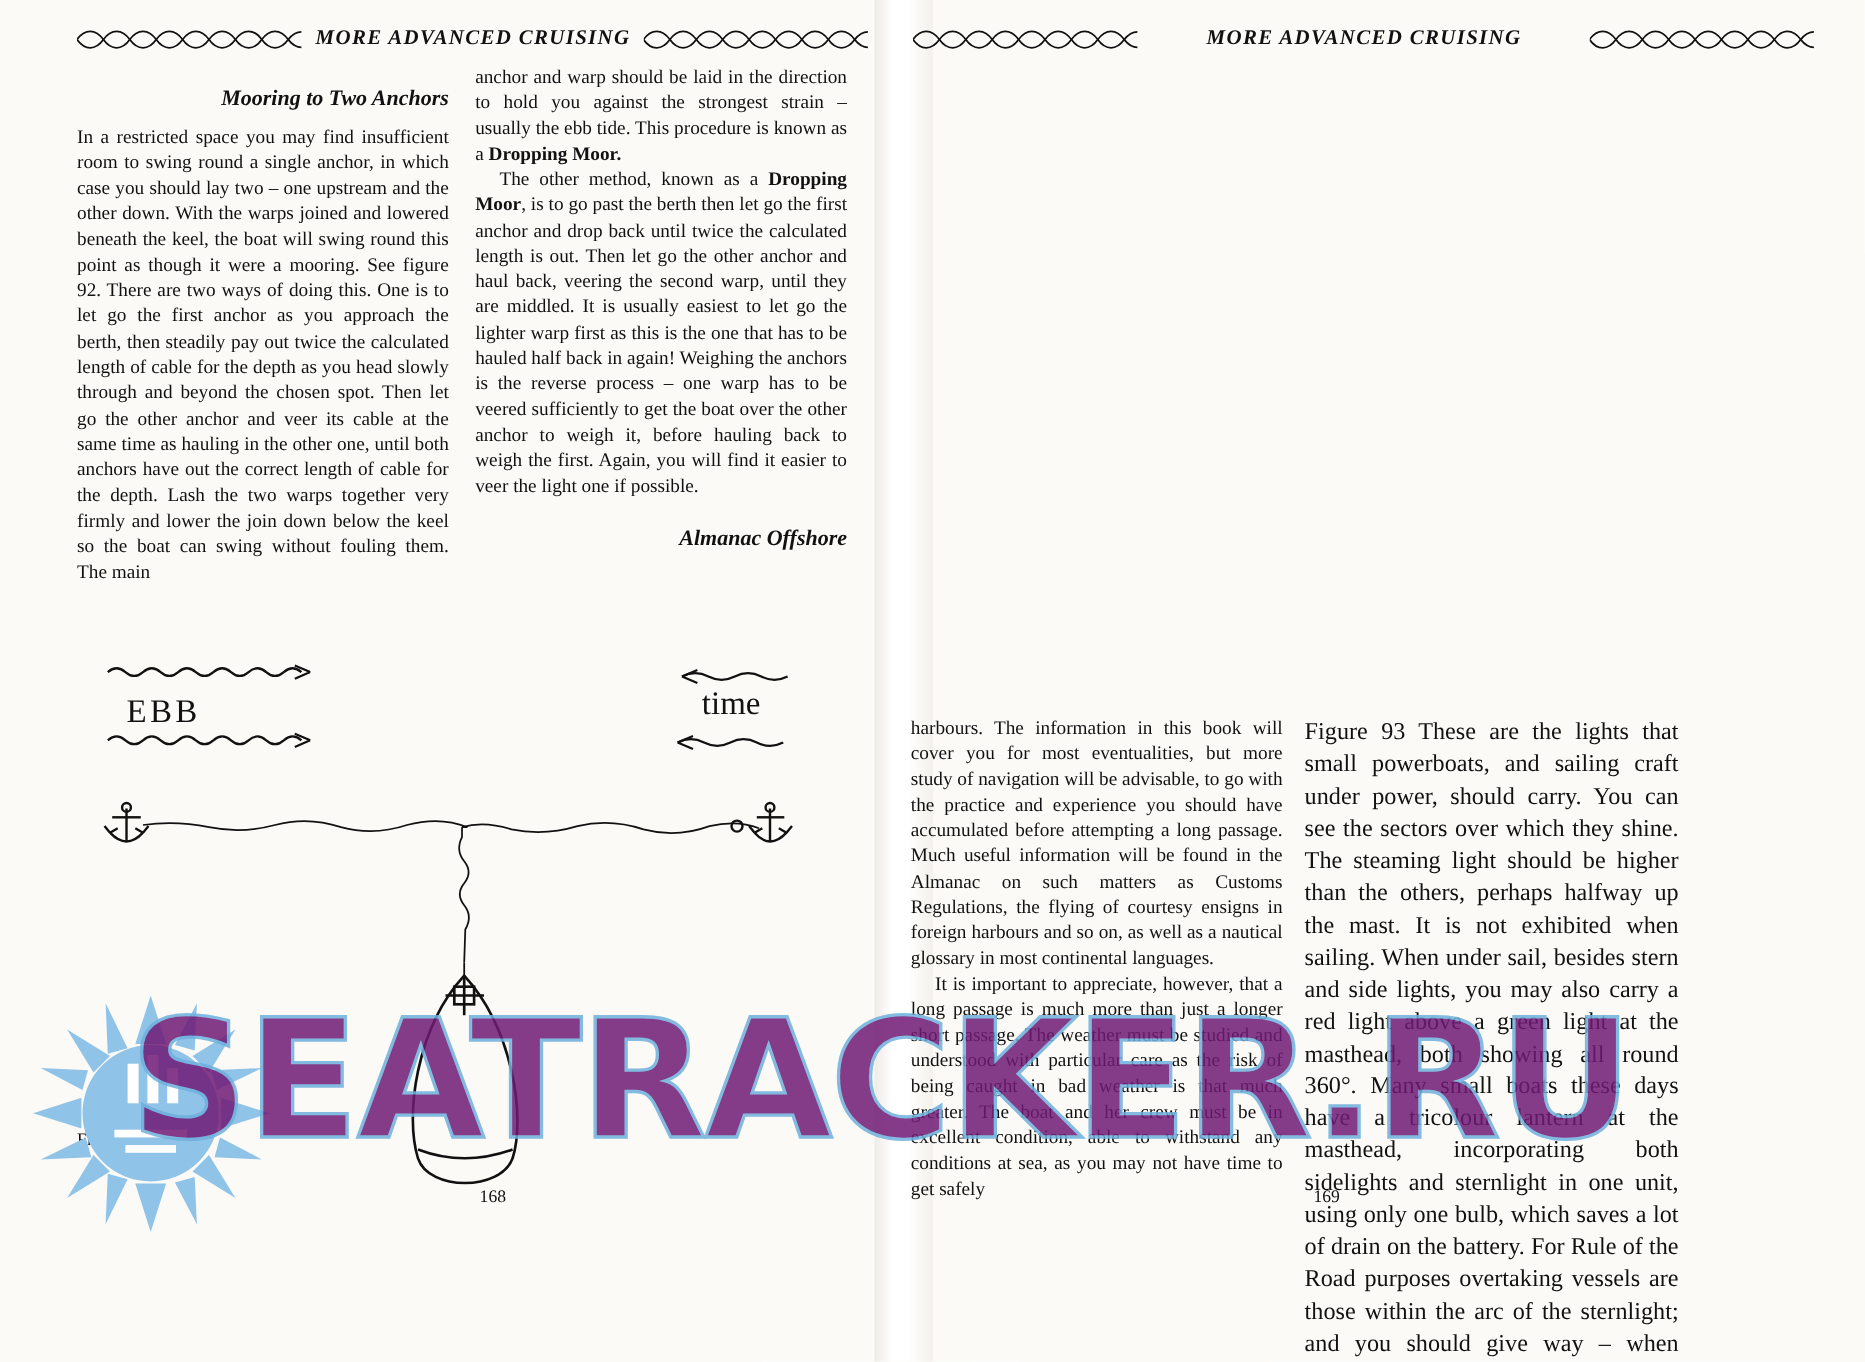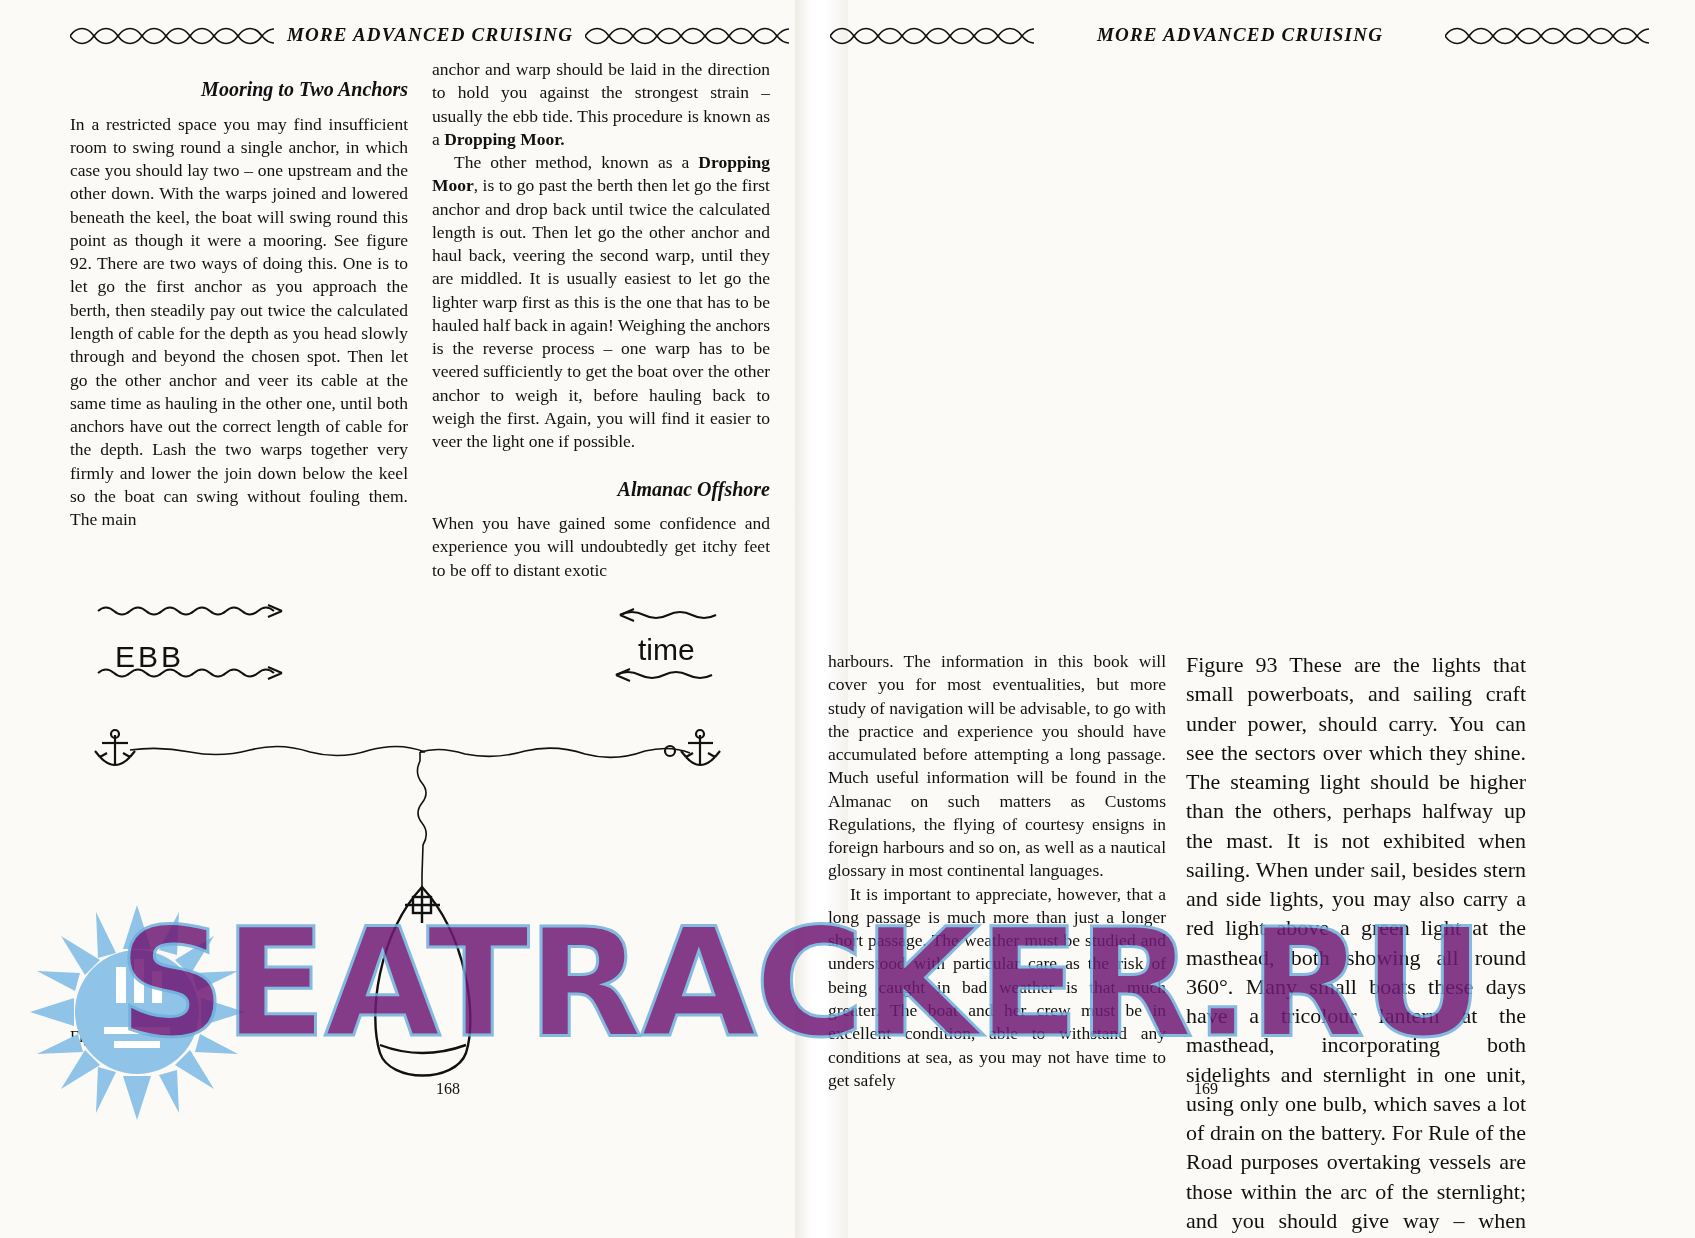--- a/index.html
+++ b/index.html
@@ -17,21 +17,21 @@
   .ropeline svg{display:block;}
   
   .col{position:absolute;font-size:17.5px;line-height:1.33;text-align:justify;}
   .col p{margin:0 0 0 0;text-indent:0;}
   .col p + p{text-indent:22px;}
   h3.sub{font-style:italic;font-weight:bold;font-size:20px;margin:18px 0 10px 0;text-align:right;}
   .b{font-weight:bold;}
   
   .fig92{position:absolute;left:60px;top:575px;width:740px;height:520px;}
   .fig-label{position:absolute;font-family:"Liberation Serif",serif;font-size:16px;}
-  .handlabel{font-family:Liberation Sans, sans-serif;margin-top:10px;}
+  .handlabel{font-family:Liberation Serif, serif;}
   .figcap{position:absolute;font-size:16px;}
   
   .pageno{position:absolute;font-size:16px;margin-left:36px;}
   
   .wm{position:absolute;left:0;top:0;width:1695px;height:1238px;pointer-events:none;}
   .wm-text{position:absolute;left:118px;top:896px;font-family:"DejaVu Sans",sans-serif;
            font-weight:bold;font-size:150px;letter-spacing:-2px;color:#701a75;opacity:.85;
            -webkit-text-stroke:3px #6fb0dd;}
   .wm-sun{position:absolute;left:30px;top:905px;width:215px;height:215px;}
 </style>
@@ -62,21 +62,20 @@
 
   <div class="col" style="left:70px;top:58px;width:338px;">
     <h3 class="sub">Mooring to Two Anchors</h3>
     <p>In a restricted space you may find insufficient room to swing round a single anchor, in which case you should lay two – one upstream and the other down. With the warps joined and lowered beneath the keel, the boat will swing round this point as though it were a mooring. See figure 92. There are two ways of doing this. One is to let go the first anchor as you approach the berth, then steadily pay out twice the calculated length of cable for the depth as you head slowly through and beyond the chosen spot. Then let go the other anchor and veer its cable at the same time as hauling in the other one, until both anchors have out the correct length of cable for the depth. Lash the two warps together very firmly and lower the join down below the keel so the boat can swing without fouling them. The main</p>
   </div>
 
   <div class="col" style="left:432px;top:58px;width:338px;">
     <p><span>anchor and warp should be laid in the direction to hold you against the strongest strain – usually the ebb tide. This procedure is known as a </span><span class="b">Dropping Moor.</span></p>
     <p style="text-indent:22px;"><span>The other method, known as a </span><span class="b">Dropping Moor</span><span>, is to go past the berth then let go the first anchor and drop back until twice the calculated length is out. Then let go the other anchor and haul back, veering the second warp, until they are middled. It is usually easiest to let go the lighter warp first as this is the one that has to be hauled half back in again! Weighing the anchors is the reverse process – one warp has to be veered sufficiently to get the boat over the other anchor to weigh it, before hauling back to weigh the first. Again, you will find it easier to veer the light one if possible.</span></p>
     <h3 class="sub" style="margin-top:22px;">Almanac Offshore</h3>
-    <p>When you have gained some confidence and experience you will undoubtedly get itchy feet to be off to distant exotic</p>
   </div>
 
   <div class="fig92">
     <svg width="740" height="520" viewBox="0 0 740 520">
       <g fill="none" stroke="#111" stroke-width="2">
 
         <path d="M38 36 q8 -7 16 0 q8 7 16 0 q8 -7 16 0 q8 7 16 0 q8 -7 16 0 q8 7 16 0 q8 -7 16 0 q8 7 16 0 q8 -7 16 0 q8 7 16 0 q8 -7 16 0"></path>
         <path d="M222 36 l-14 -6 M222 36 l-14 6"></path>
         <path d="M38 98 q8 -7 16 0 q8 7 16 0 q8 -7 16 0 q8 7 16 0 q8 -7 16 0 q8 7 16 0 q8 -7 16 0 q8 7 16 0 q8 -7 16 0 q8 7 16 0 q8 -7 16 0"></path>
         <path d="M222 98 l-14 -6 M222 98 l-14 6"></path>

